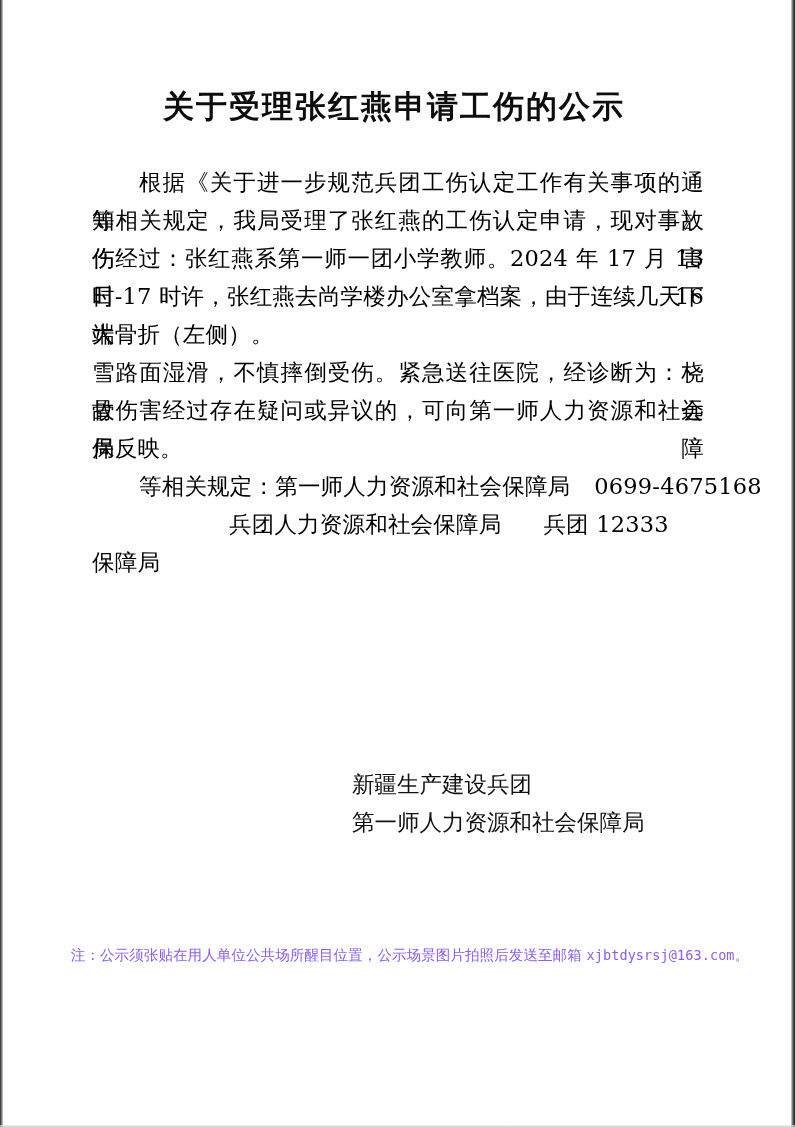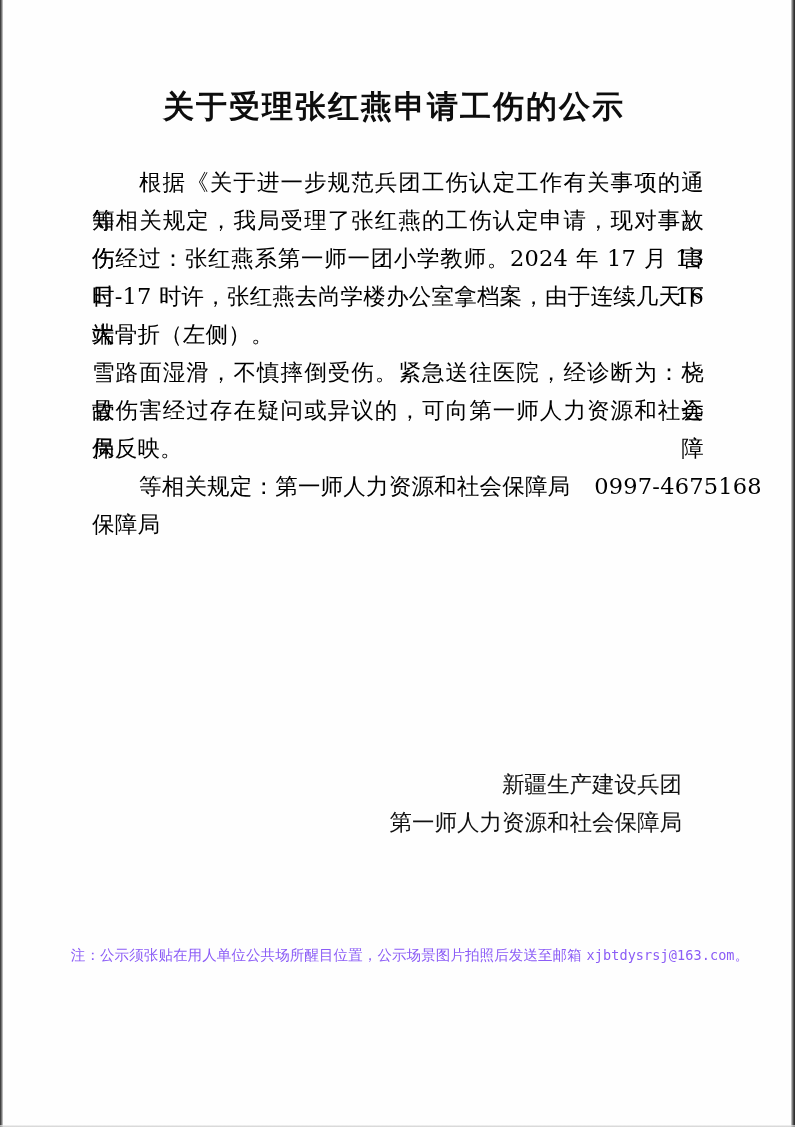--- a/index.html
+++ b/index.html
@@ -89,21 +89,21 @@
   .mail-gap { display: inline-block; width: 42px; }
   .phone-gap1 { display: inline-block; width: 24px; }
   .phone-gap2 { display: inline-block; width: 42px; }
 
   
   .signature {
     position: absolute;
     left: 352px;
     top: 765px;
     width: 330px;
-    text-align: right;
+    text-align: left;
     font-size: 22.5px;
     line-height: 38px;
     color: #111111;
     white-space: nowrap;
   }
 
   
   .footnote {
     position: absolute;
     left: 16px;
@@ -138,22 +138,23 @@
     <div class="line justify">等相关规定，我局受理了张红燕的工伤认定申请，现对事故伤害</div>
 
     <div class="line justify">伤经过：张红燕系第一师一团小学教师。2024 年 17 月 13 日 16</div>
     <div class="line justify">时-17 时许，张红燕去尚学楼办公室拿档案，由于连续几天下大</div>
     <div class="line">端骨折（左侧）。</div>
     <div class="line justify">雪路面湿滑，不慎摔倒受伤。紧急送往医院，经诊断为：桡骨远</div>
 
     <div class="line justify">故伤害经过存在疑问或异议的，可向第一师人力资源和社会保障</div>
     <div class="line">局反映。</div>
 
-    <div class="line indent"><span>等相关规定：</span><span>第一师人力资源和社会保障局</span><span class="phone-gap1"></span><span>0997-4675168</span></div>
+    <div class="line indent"><span>等相关规定：</span><span>第一师人力资源和社会保障局</span><span class="phone-gap1"></span><span>0699-4675168</span></div>
 
+    <div class="line"><span class="sub-indent"></span><span>兵团人力资源和社会保障局</span><span class="phone-gap2"></span><span>兵团 12333</span></div>
 
 
     <div class="line">保障局</div>
 
 
   </div>
 
   <div class="signature">
     <div>新疆生产建设兵团</div>
     <div>第一师人力资源和社会保障局</div>

